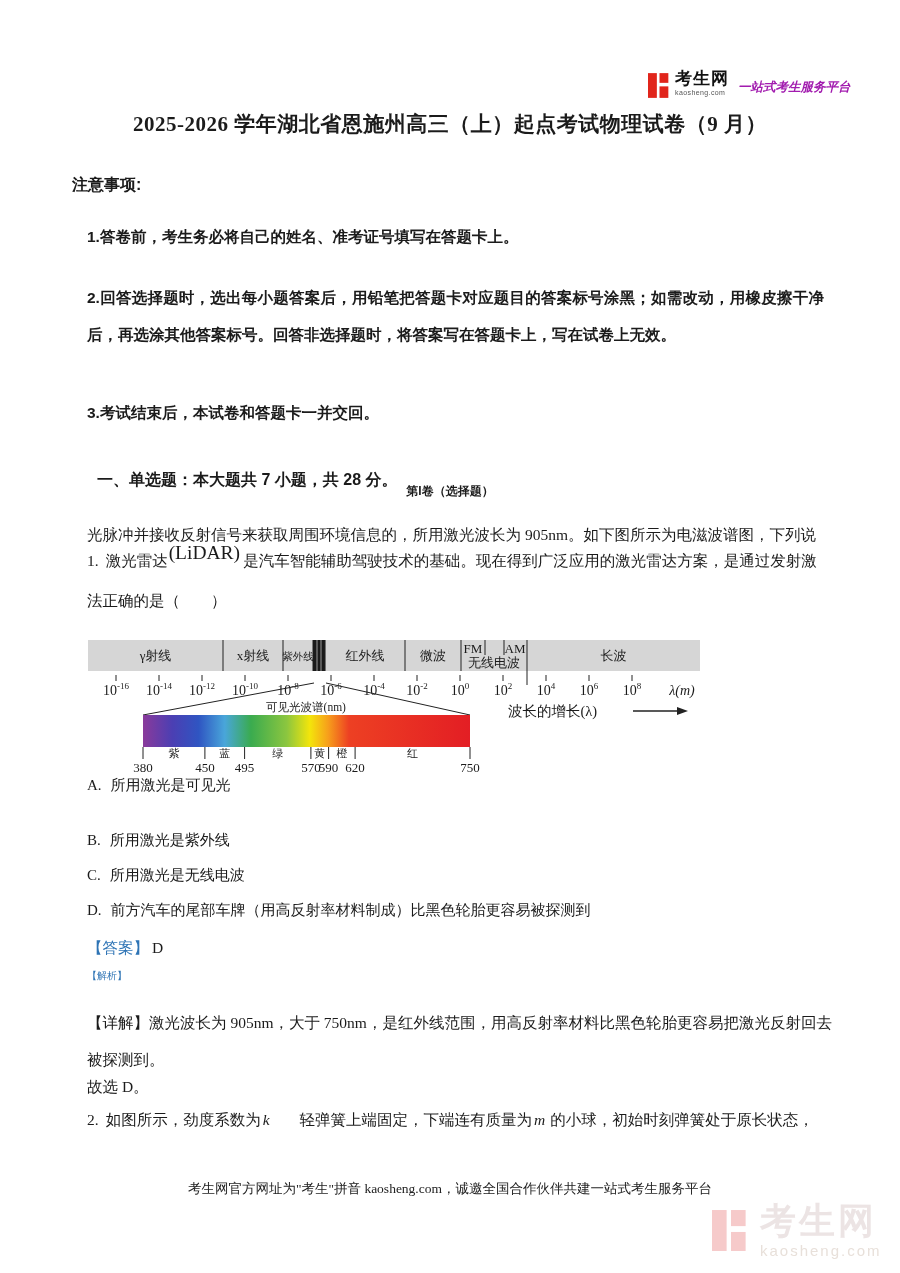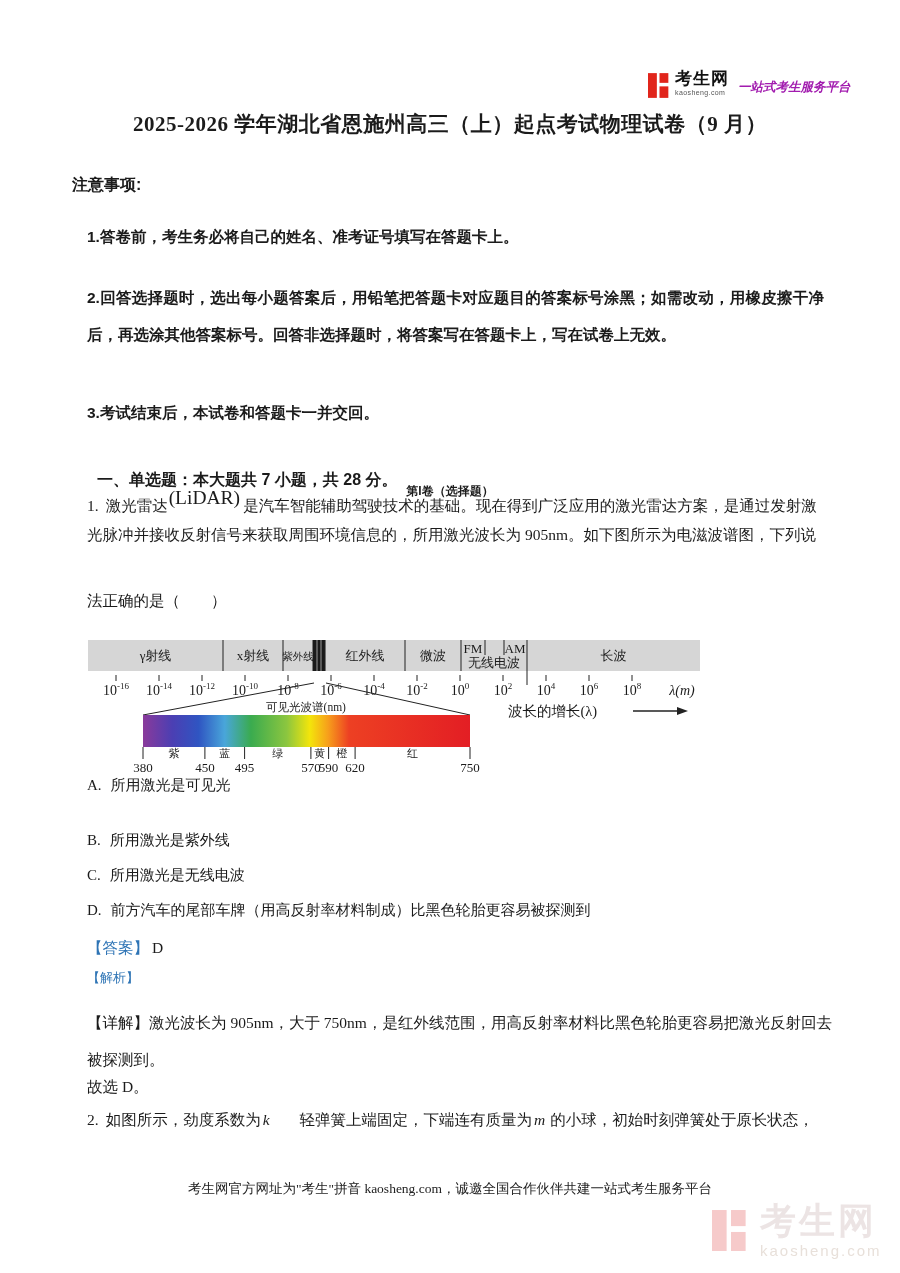--- a/index.html
+++ b/index.html
@@ -12,35 +12,35 @@
          font-size:21px;font-weight:700;font-family:"Liberation Serif",serif;letter-spacing:.5px;}
 
   .notice-h{top:175px;left:72px;font-size:16px;}
   .n1{top:227px;left:87px;font-size:15.5px;}
   .n2{top:279px;left:87px;width:737px;font-size:15.5px;line-height:37px;text-align:justify;}
   .n3{top:403px;left:87px;font-size:15.5px;}
   .vol{top:437px;left:0;width:100%;text-align:center;font-size:12px;margin-top:46px;}
   .sec{top:470px;left:97px;font-size:16px;}
 
   .qline{left:87px;font-size:15.5px;}
-  .q1l1{top:487px;text-align:right;}.q1l2{top:525px;}.q1l3{top:591px;}
+  .q1l1{top:542px;text-align:right;}.q1l2{top:525px;}.q1l3{top:591px;}
   .lidar{font-size:19.5px;vertical-align:7px;margin:0 3px 0 1px;}
   .qnum{margin-right:7px;}
 
   #em-svg{top:637px;left:88px;}
   #em-svg{fill:#1b1b1b;font-family:"Liberation Serif",serif;}
 
   .opt{left:87px;font-size:15px;}
   .oA{top:776px;}.oB{top:831px;}.oC{top:866px;}.oD{top:901px;text-align:center;}
   .olab{margin-right:9px;}
 
   .blue{color:#2e74b5;}
   .ansl{top:938px;left:87px;font-size:15.5px;}
   .ansl .blue{margin-right:3px;}
-  .jx{top:969px;left:87px;font-size:13px;}
+  .jx{top:969px;left:87px;font-size:10px;}
   .det{top:1004px;left:87px;width:745px;font-size:15.5px;line-height:37px;text-align:justify;}
   .gx{top:1077px;left:87px;font-size:15.5px;}
   .q2{top:1110px;left:87px;width:750px;font-size:15.5px;}
   .var{font-style:italic;font-family:"Liberation Serif",serif;}
   .vk{margin:0 30px 0 2px;}
   .vm{margin:0 5px 0 2px;}
 
   .footer{top:1180px;left:0;width:100%;text-align:center;font-size:13.5px;color:#222;}
 
   .hdr{top:70px;left:648px;display:flex;align-items:flex-start;}

